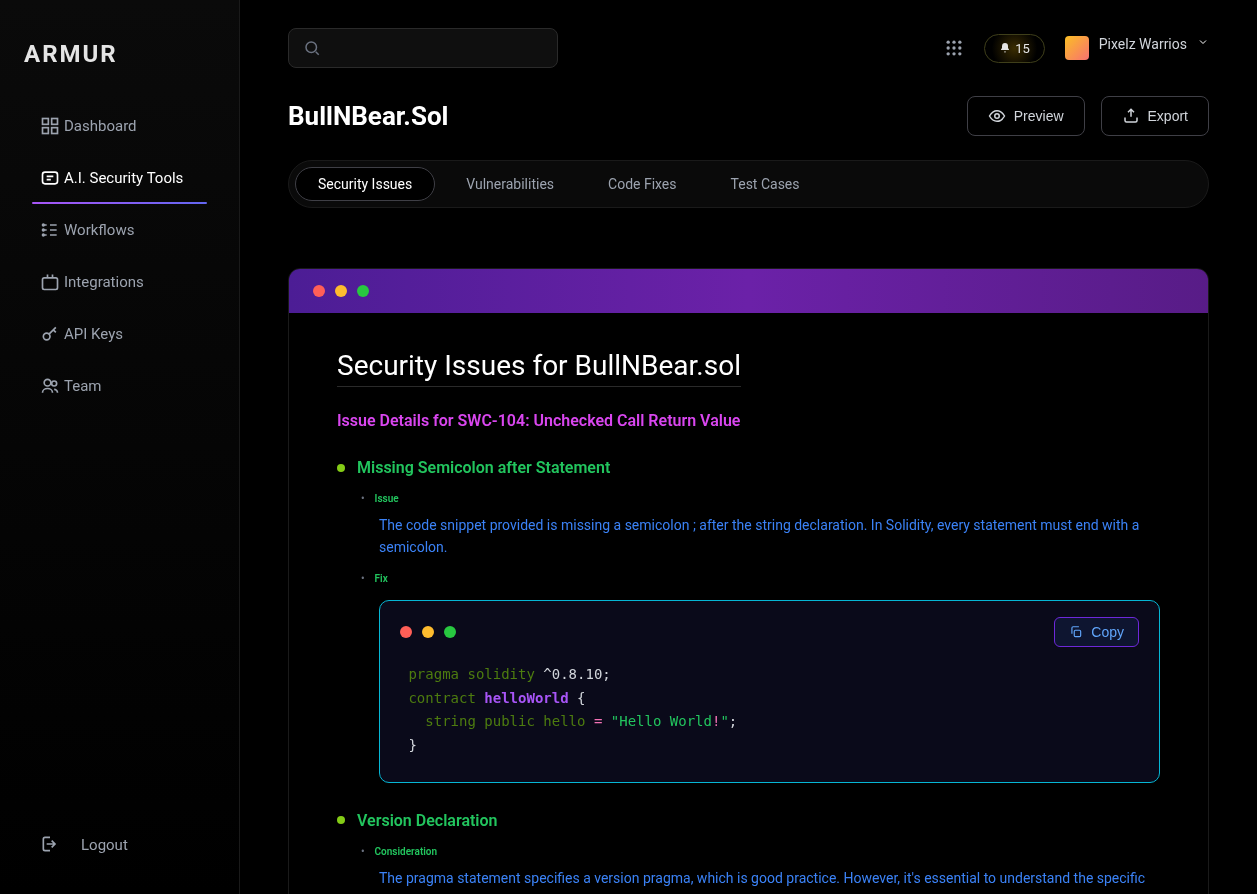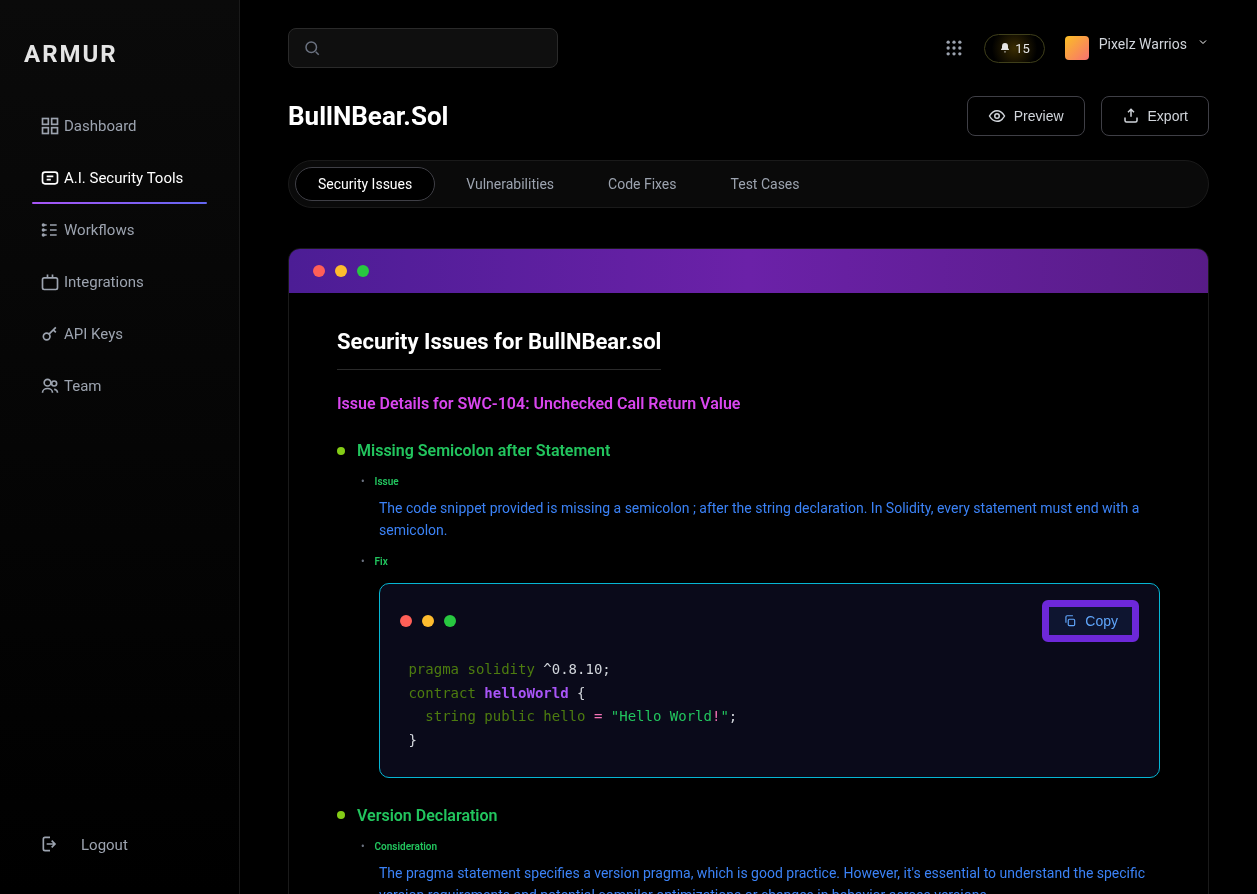--- a/index.html
+++ b/index.html
@@ -135,21 +135,21 @@
   cursor: pointer;
 }
 
 .tabs {
   display: flex;
   gap: 8px;
   background: #0a0a0a;
   border: 1px solid #1a1a1a;
   border-radius: 30px;
   padding: 6px;
-  margin-bottom: 40px;
+  margin-bottom: 60px;
   width: fit-content;
   min-width: 100%;
 }
 .tab {
   padding: 8px 22px;
   border-radius: 20px;
   font-size: 14px;
   color: #9ca3af;
   cursor: pointer;
   border: 1px solid transparent;
@@ -173,23 +173,23 @@
 .traffic { display: flex; gap: 10px; }
 .dot { width: 12px; height: 12px; border-radius: 50%; }
 .dot.r { background: #ff5f57; }
 .dot.y { background: #febc2e; }
 .dot.g { background: #28c840; }
 .panel-body {
   background: #000;
   padding: 36px 48px 60px;
 }
 .section-title {
-  font-size: 22px;
-  font-weight: 700;
-  padding-bottom: 15px;
+  font-size: 28px;
+  font-weight: 400;
+  padding-bottom: 4px;
   border-bottom: 1px solid #2a2a2a;
   display: inline-block;
   margin-bottom: 24px;
 }
 .issue-header {
   color: #d946ef;
   font-size: 16px;
   font-weight: 600;
   margin-bottom: 28px;
 }
@@ -243,21 +243,21 @@
 .codecard-head {
   display: flex;
   align-items: center;
   justify-content: space-between;
   margin-bottom: 16px;
 }
 .copy-btn {
   display: flex;
   align-items: center;
   gap: 8px;
-  border: 7px solid #6d28d9;
+  border: 1px solid #6d28d9;
   background: rgba(59,130,246,0.1);
   color: #60a5fa;
   border-radius: 6px;
   padding: 6px 14px;
   font-size: 14px;
   cursor: pointer;
 }
 .code {
   font-family: 'Menlo', 'Consolas', monospace;
   font-size: 14px;

